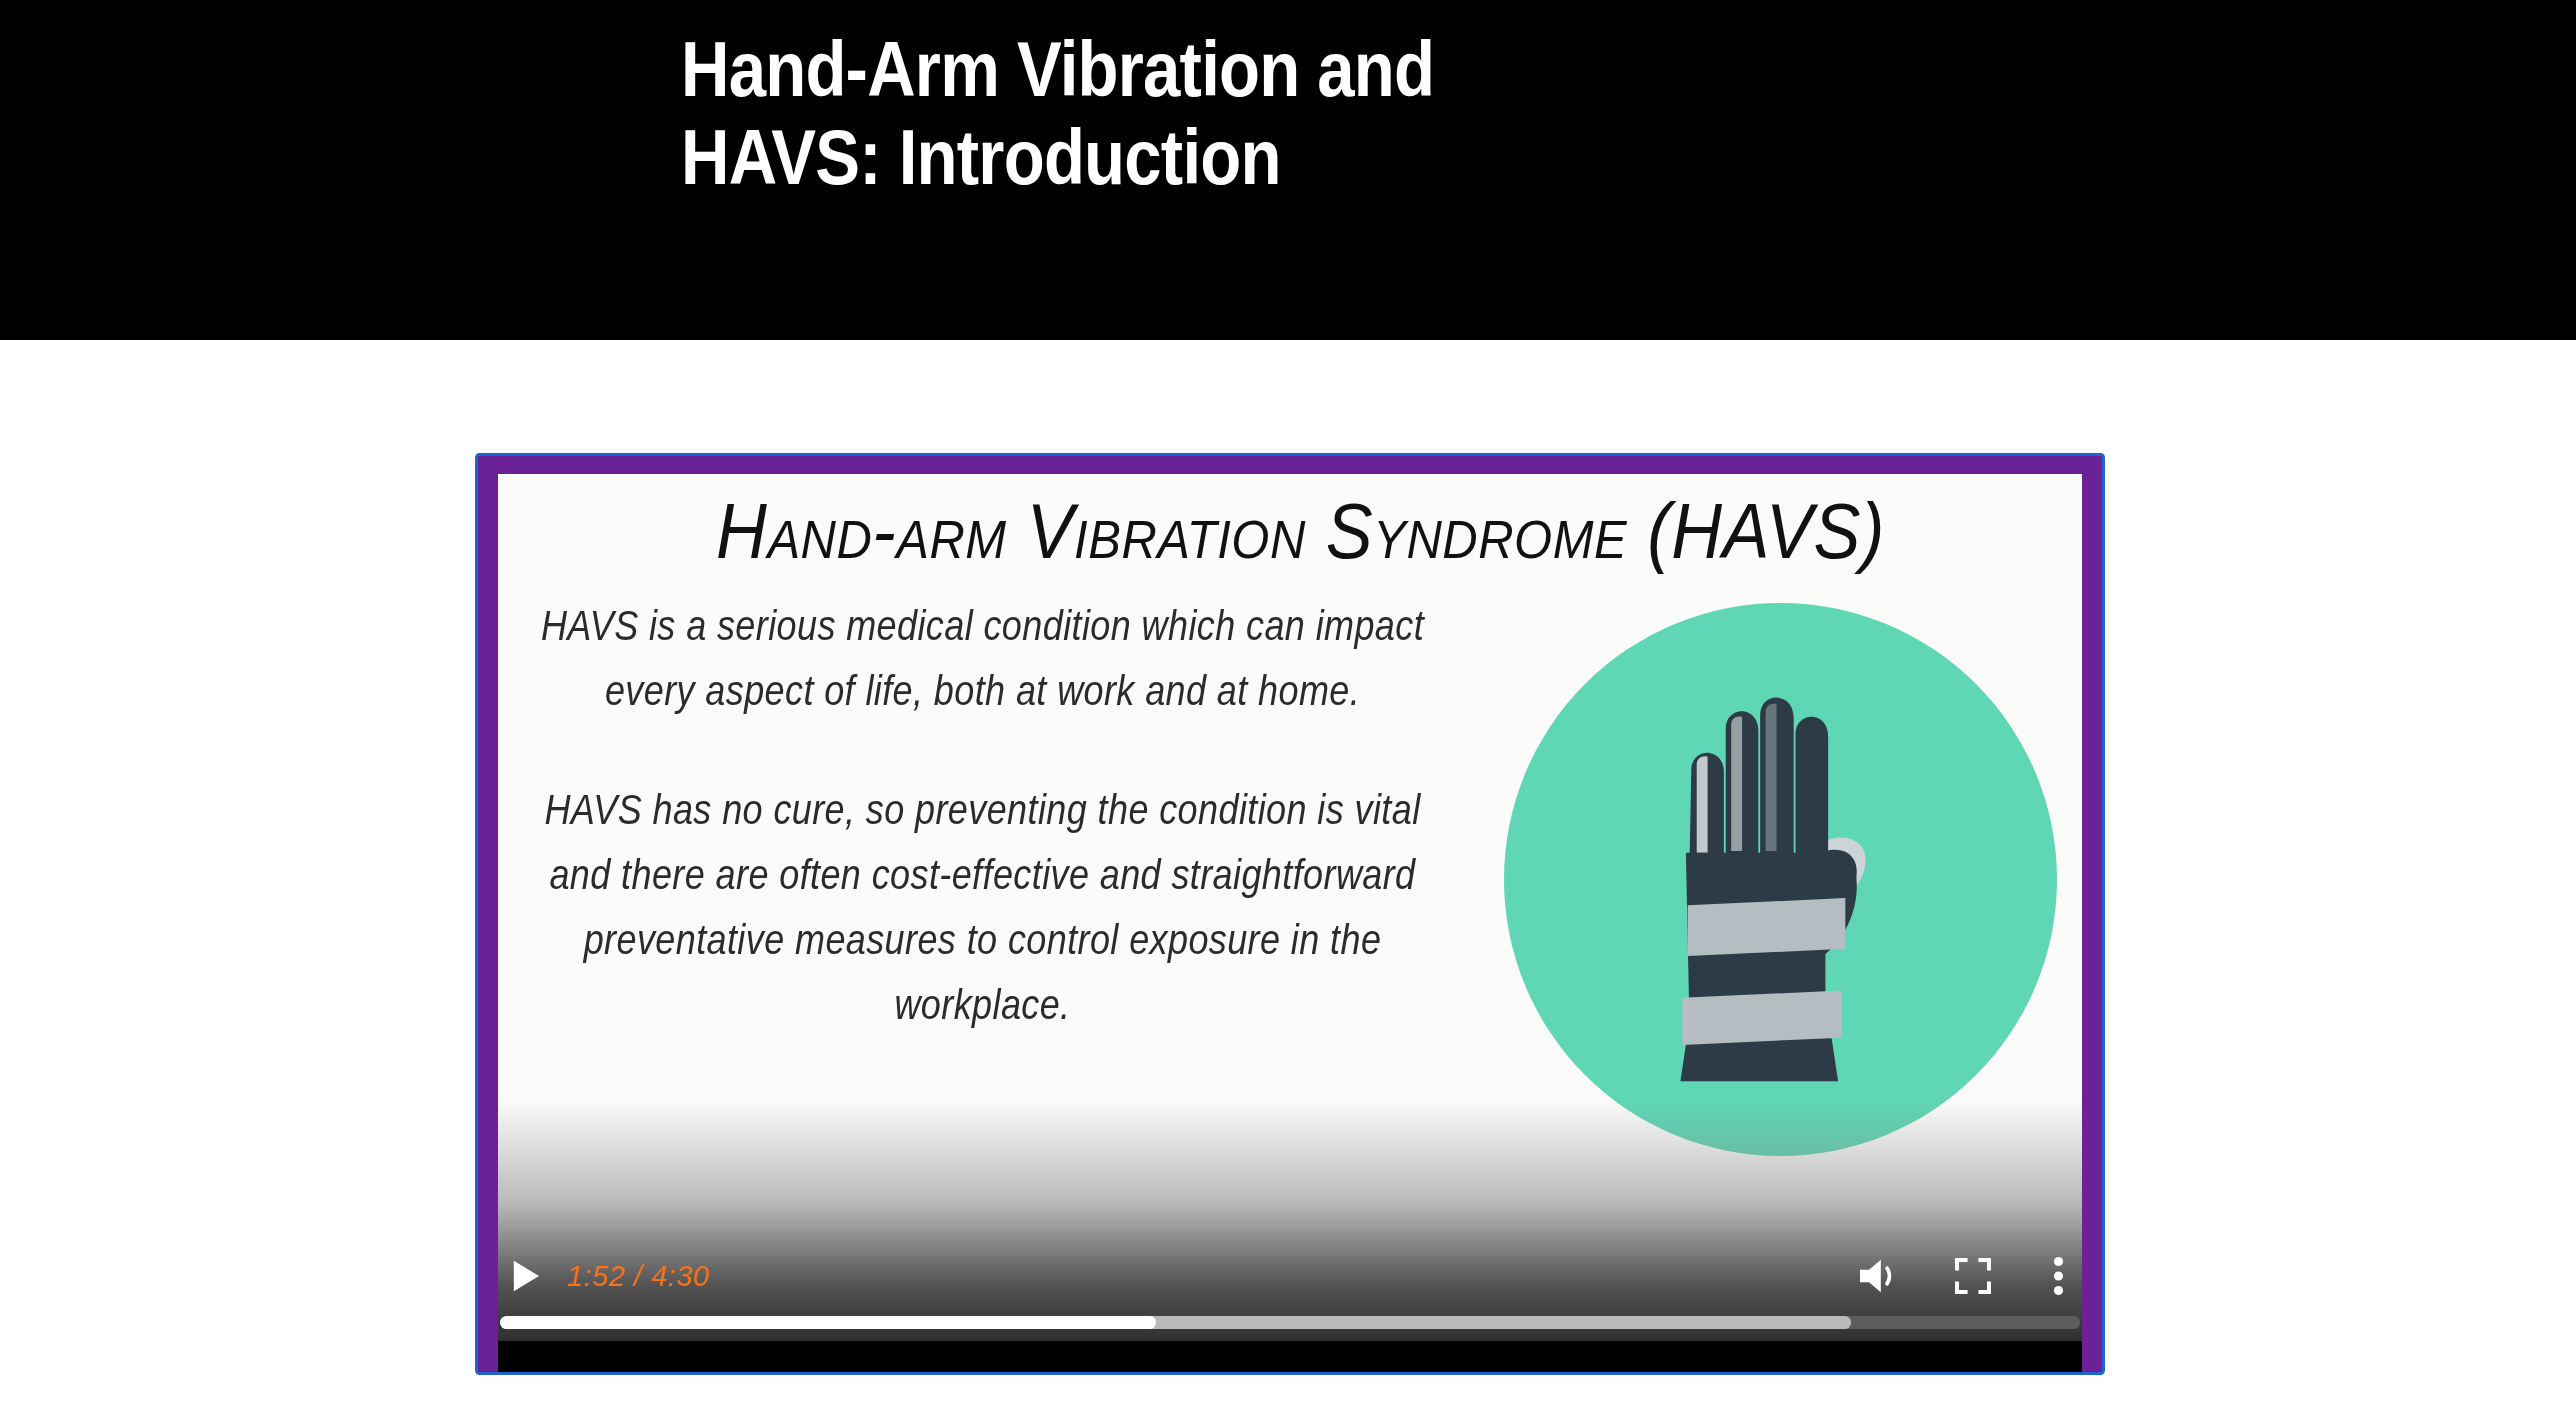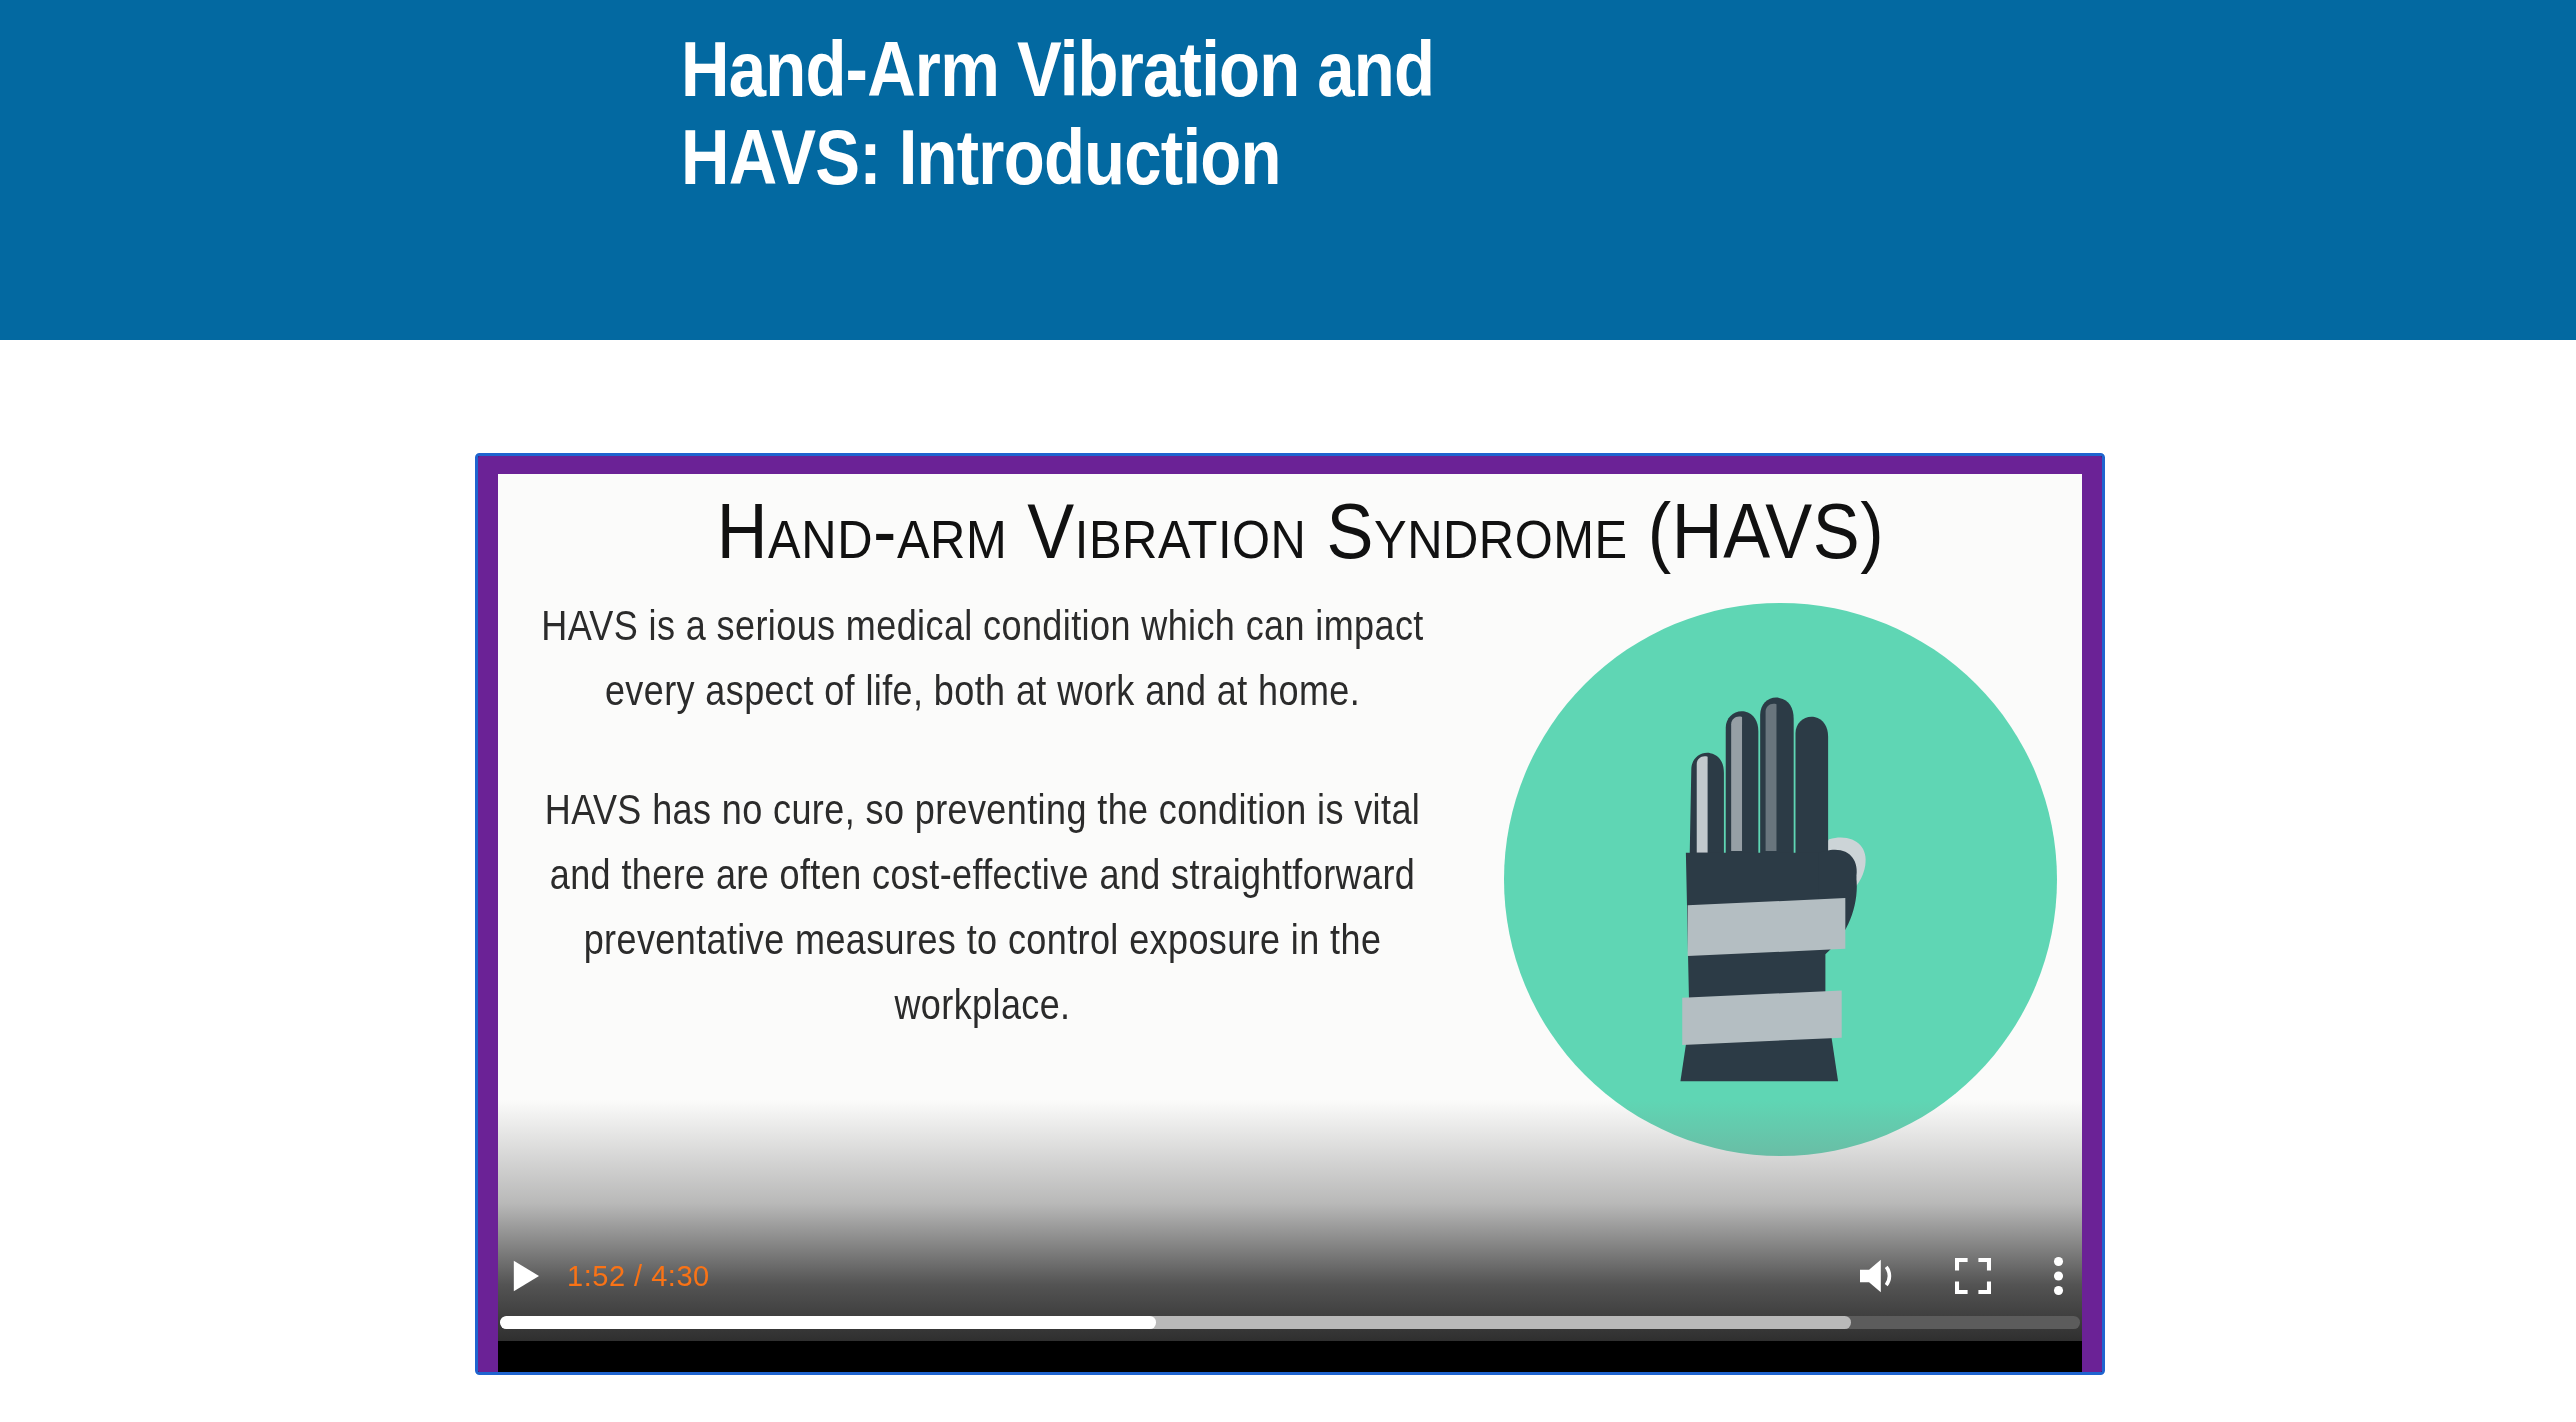--- a/index.html
+++ b/index.html
@@ -12,21 +12,21 @@
     height: 1422px;
     font-family: "Liberation Sans", sans-serif;
     overflow: hidden;
     position: relative;
   }
 
   
   .page-header {
     width: 100%;
     height: 340px;
-    background: #0369a1;
+    background: #000000;
     box-sizing: border-box;
     position: relative;
   }
   .page-title {
     position: absolute;
     left: 681px;
     top: 25px;
     width: 1268px;
     color: #ffffff;
     font-family: "Liberation Sans", sans-serif;
@@ -38,20 +38,21 @@
     transform-origin: left top;
     white-space: pre-line;
   }
 
   
   .main-area {
     position: relative;
     width: 100%;
     height: 908px;
     background: #ffffff;
+    font-style: italic;
   }
 
   .video-player {
     position: absolute;
     left: 475px;
     top: 113px;
     width: 1630px;
     height: 922px;
     box-sizing: border-box;
     border: 3.6px solid #1f64cf;

